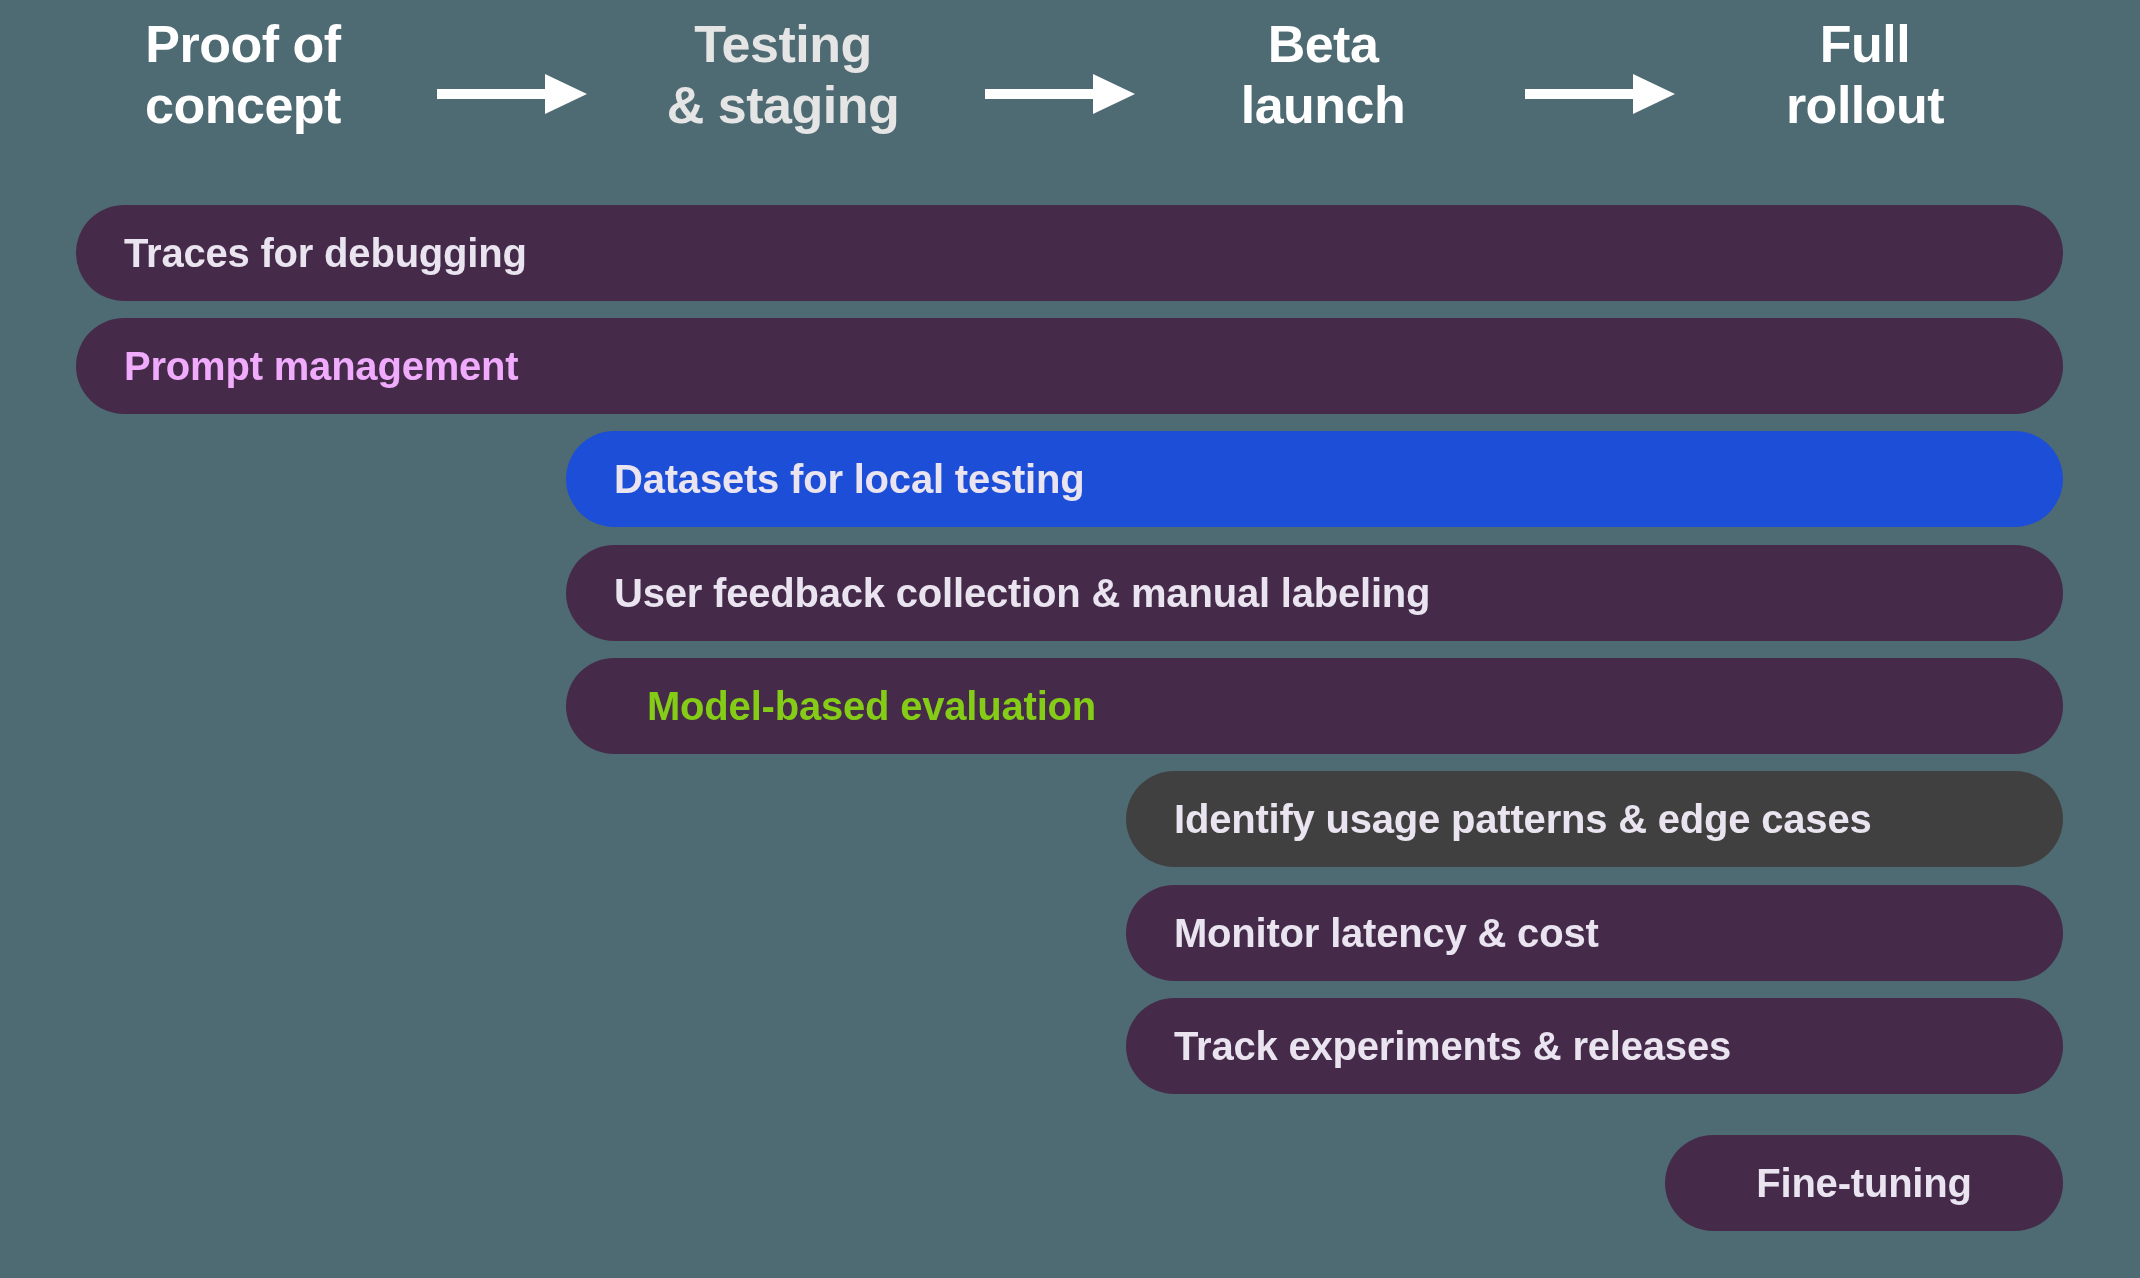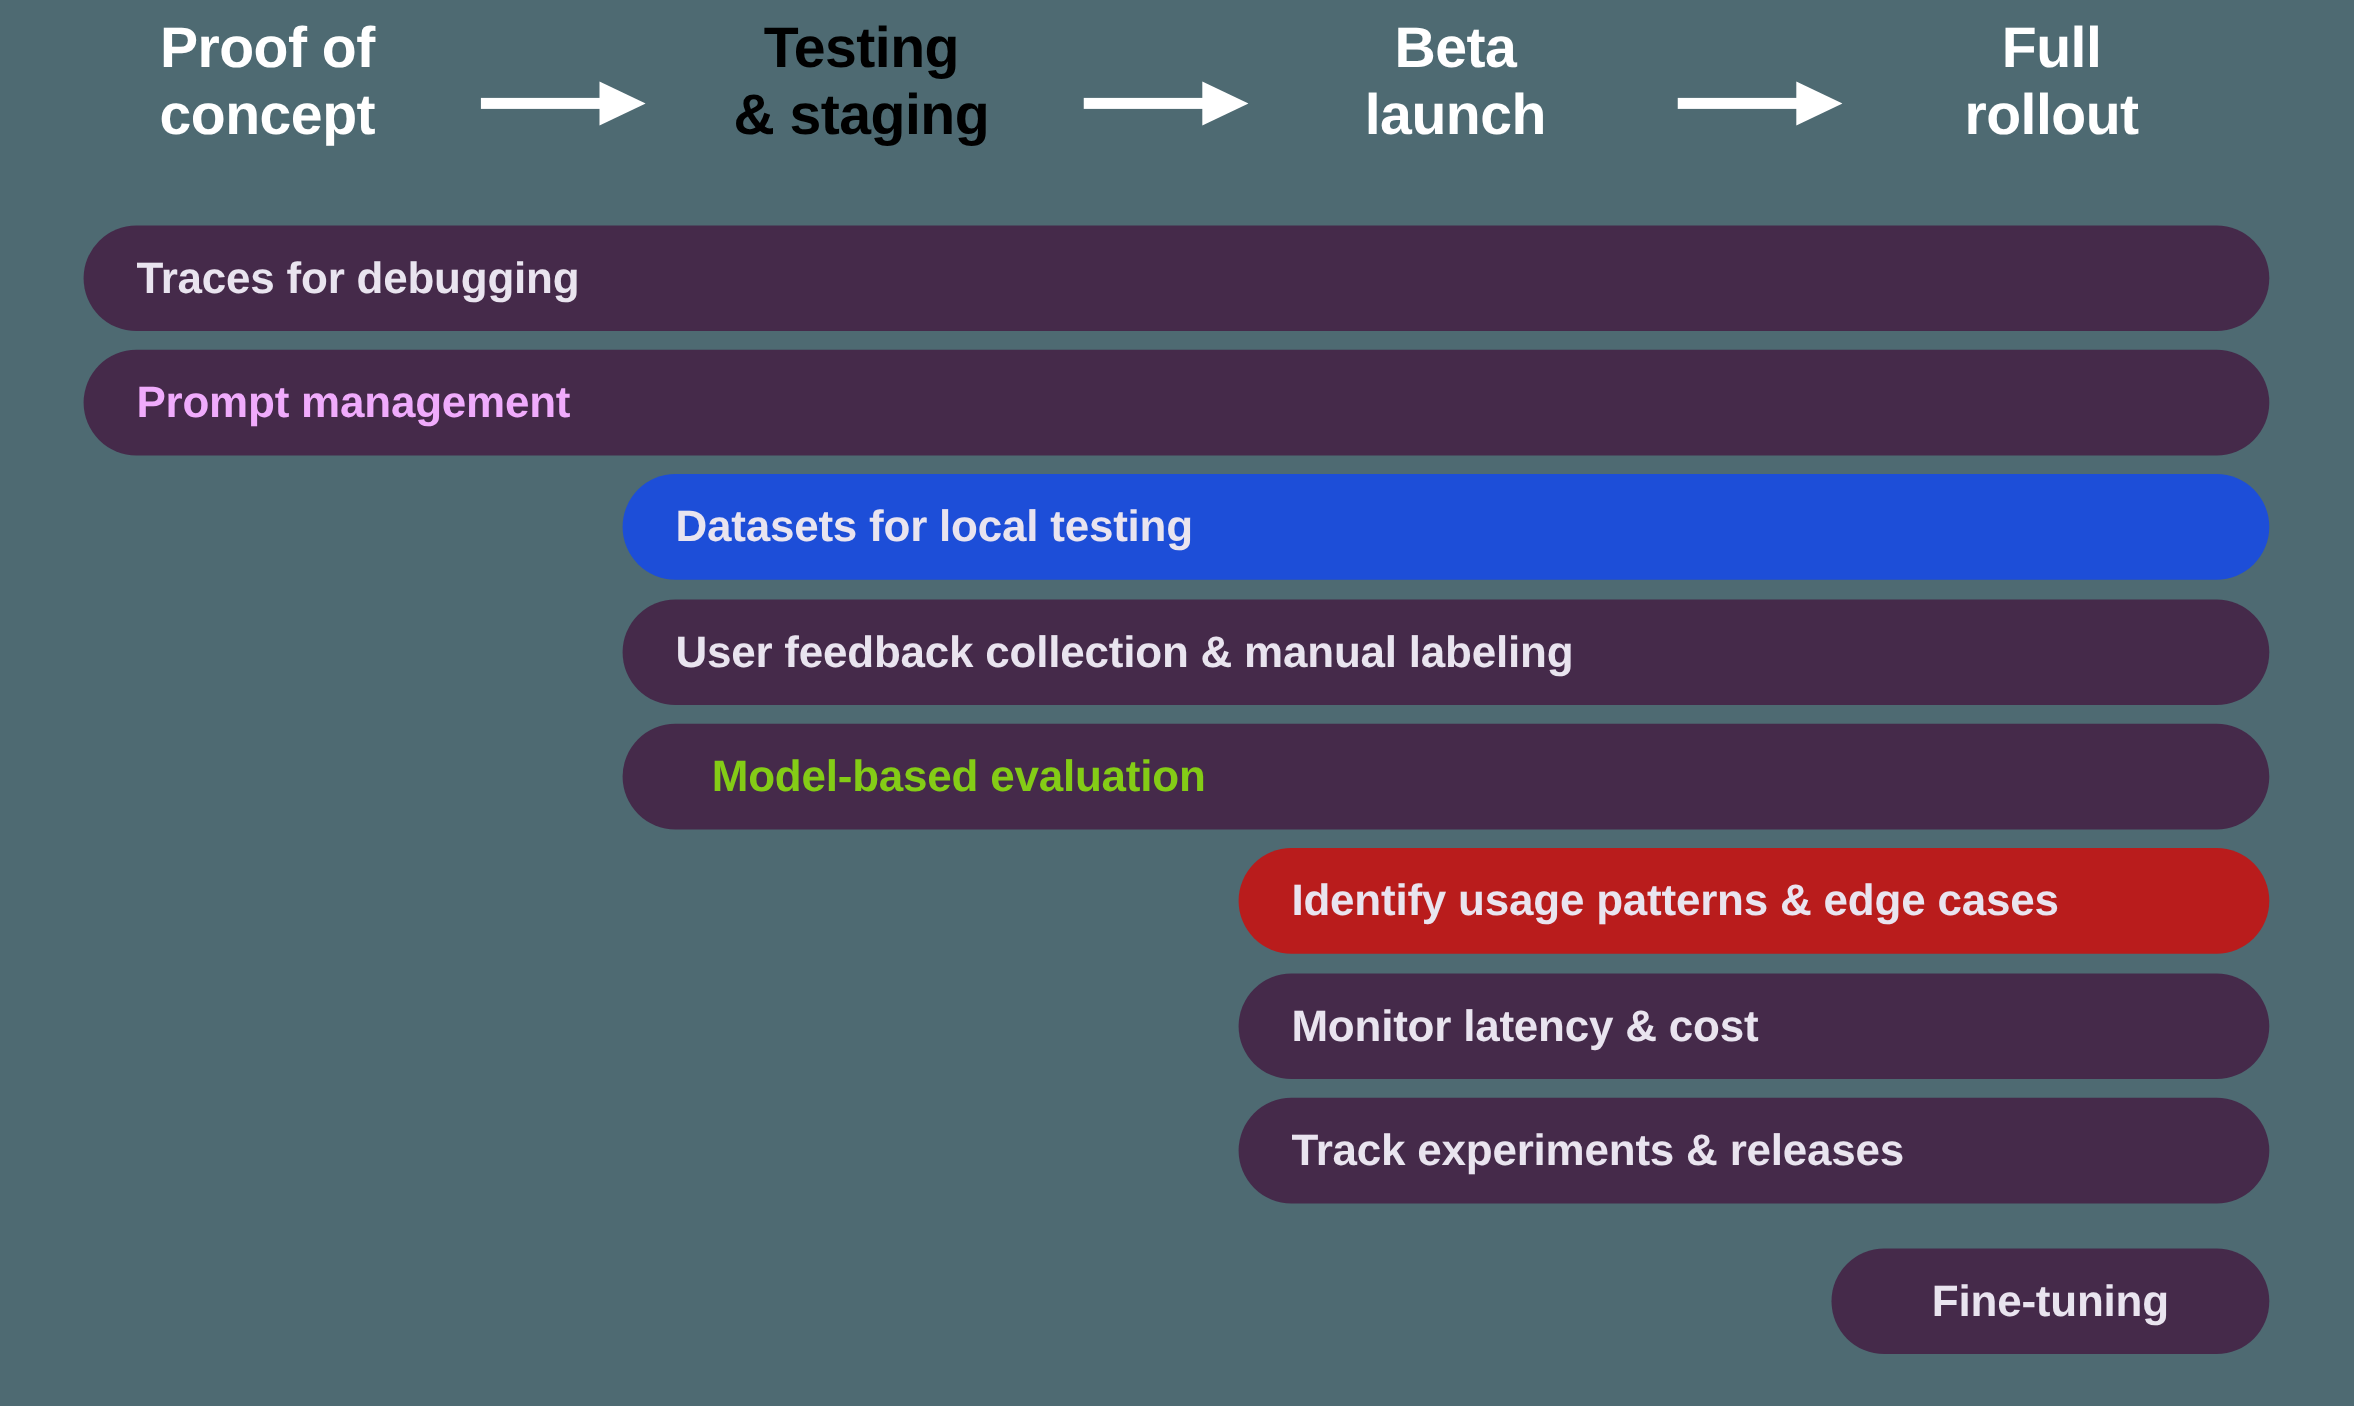--- a/index.html
+++ b/index.html
@@ -93,21 +93,21 @@
 </style>
 </head>
 <body>
 
 <div id="canvas" style="background: rgb(78, 106, 114);">
 
   <div class="timeline">
 
     <div class="phase phase-0" style="color: rgb(255, 255, 255);">Proof of
 concept</div>
-    <div class="phase phase-1" style="color: #000000;">Testing
+    <div class="phase phase-1" style="color: #e5e5e5;">Testing
 &amp; staging</div>
     <div class="phase phase-2" style="color: rgb(255, 255, 255);">Beta
 launch</div>
     <div class="phase phase-3" style="color: rgb(255, 255, 255);">Full
 rollout</div>
 
     <div class="arrow arrow-0">
       <svg viewBox="0 0 150 44" xmlns="http://www.w3.org/2000/svg" aria-hidden="true">
         <rect x="0" y="17" width="118" height="10" fill="#ffffff"></rect>
         <polygon points="108,2 150,22 108,42" fill="#ffffff"></polygon>
@@ -137,21 +137,21 @@
       </div>
       <div class="pill align-left" style="left: 566px; top: 431px; width: 1497px; background: #1d4ed8;">
         <span class="pill-label" style="color: rgb(233, 228, 239);">Datasets for local testing</span>
       </div>
       <div class="pill align-left" style="left: 566px; top: 545px; width: 1497px; background: rgb(69, 42, 74);">
         <span class="pill-label" style="color: rgb(233, 228, 239);">User feedback collection &amp; manual labeling</span>
       </div>
       <div class="pill align-left" style="left: 566px; top: 658px; width: 1497px; background: rgb(69, 42, 74);">
         <span class="pill-label" style="color: #84cc16; margin-left: 33px;">Model-based evaluation</span>
       </div>
-      <div class="pill align-left" style="left: 1126px; top: 771px; width: 937px; background: #b91c1c;">
+      <div class="pill align-left" style="left: 1126px; top: 771px; width: 937px; background: #404040;">
         <span class="pill-label" style="color: rgb(233, 228, 239);">Identify usage patterns &amp; edge cases</span>
       </div>
       <div class="pill align-left" style="left: 1126px; top: 885px; width: 937px; background: rgb(69, 42, 74);">
         <span class="pill-label" style="color: rgb(233, 228, 239);">Monitor latency &amp; cost</span>
       </div>
       <div class="pill align-left" style="left: 1126px; top: 998px; width: 937px; background: rgb(69, 42, 74);">
         <span class="pill-label" style="color: rgb(233, 228, 239);">Track experiments &amp; releases</span>
       </div>
       <div class="pill align-center" style="left: 1665px; top: 1111px; width: 398px; background: rgb(69, 42, 74); margin-top: 24px;">
         <span class="pill-label" style="color: rgb(233, 228, 239);">Fine-tuning</span>

